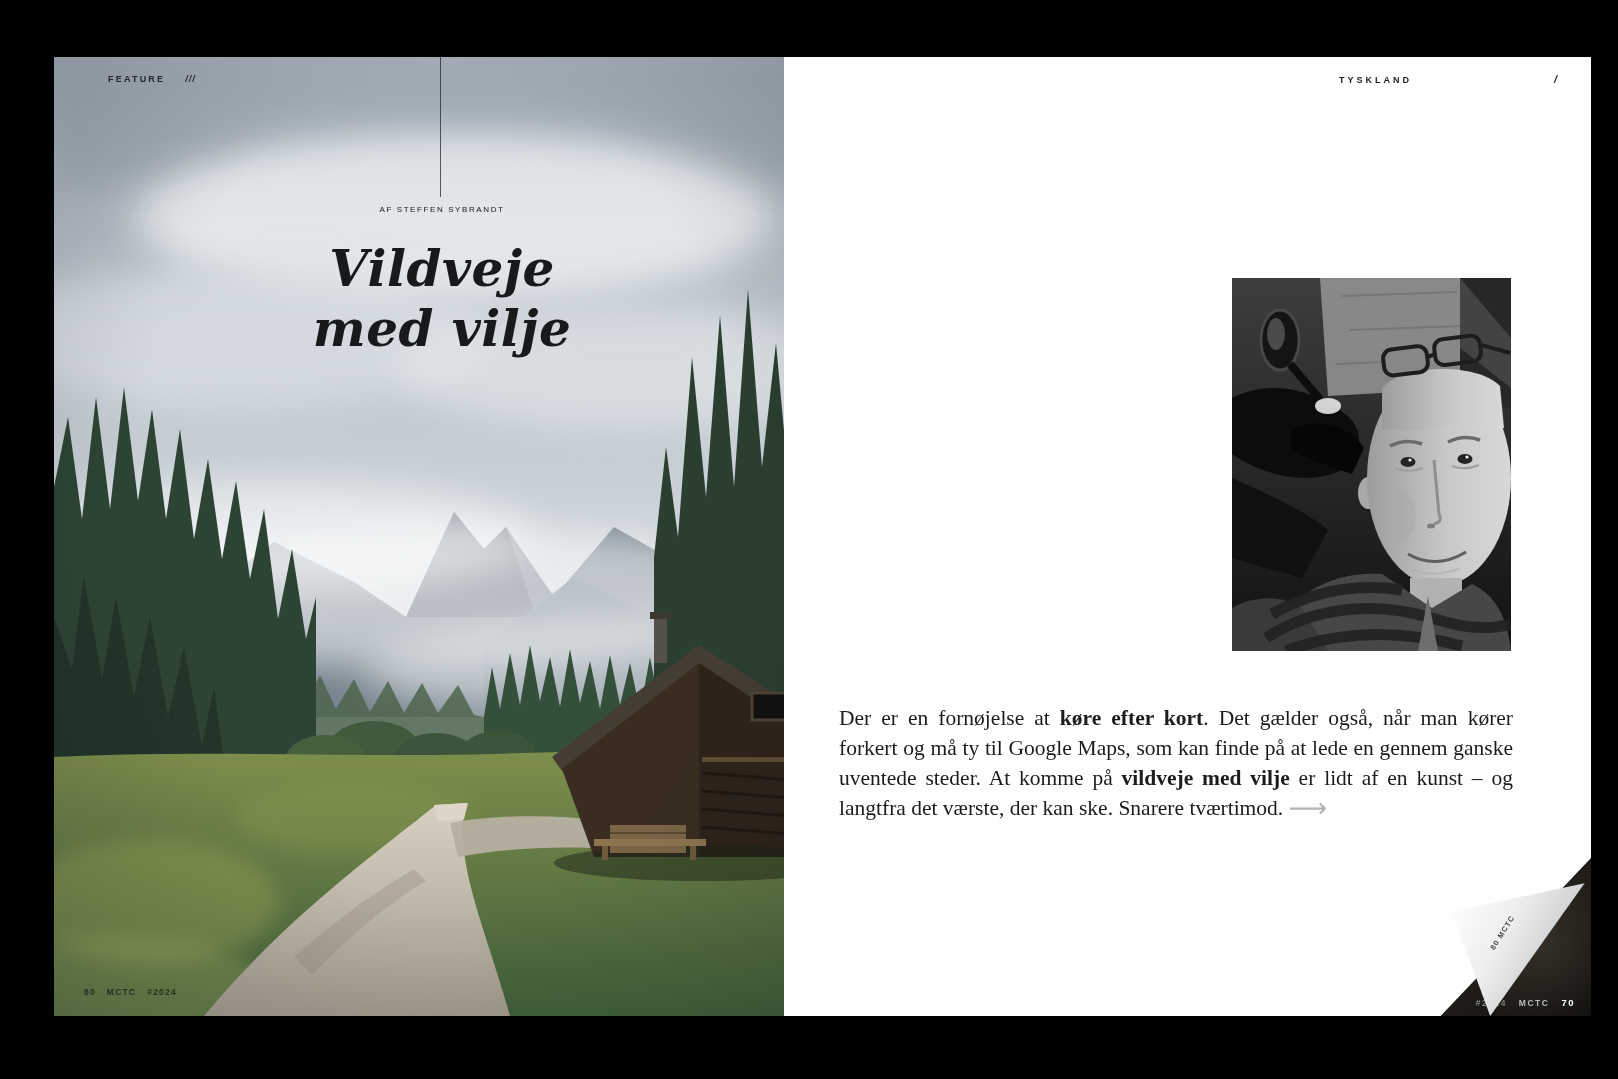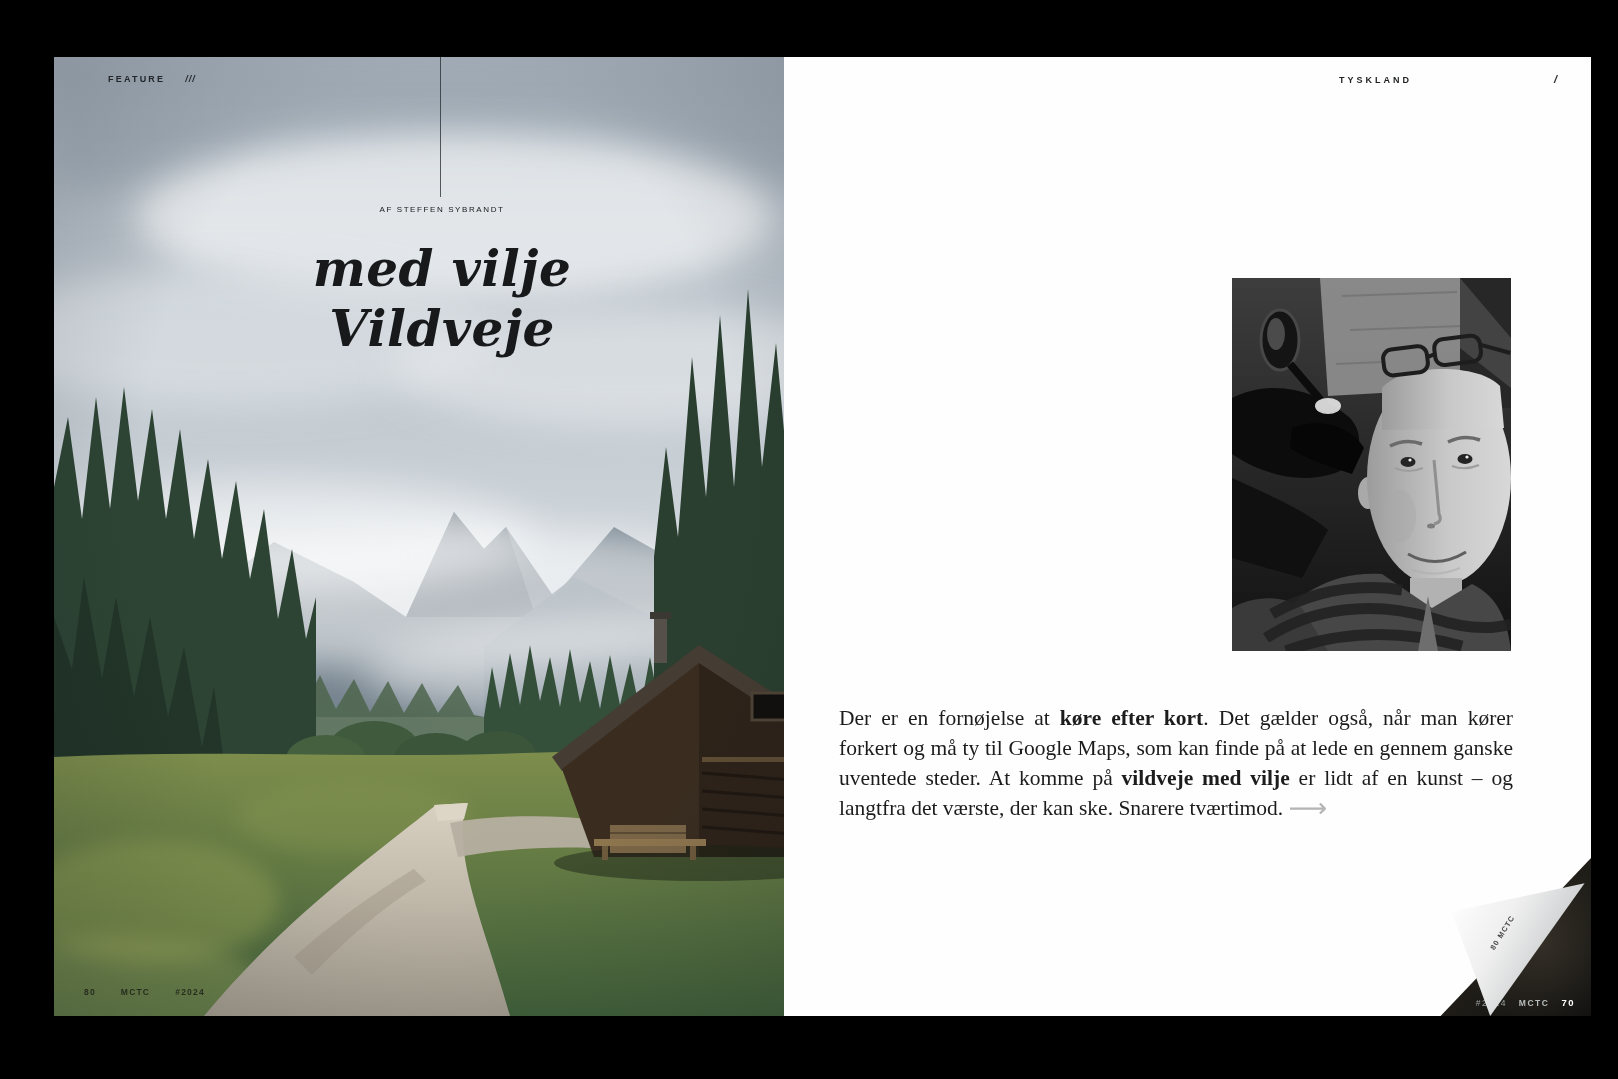--- a/index.html
+++ b/index.html
@@ -19,21 +19,21 @@
   .vrule { position:absolute; left:386px; top:0; width:1px; height:140px; background:rgba(35,40,45,.75); }
 
   .byline { position:absolute; left:0; top:148px; width:776px; text-align:center;
             font-size:8px; font-weight:normal; letter-spacing:1.6px; color:#15181b; }
 
   .title { position:absolute; left:0; top:182px; width:776px; text-align:center;
            font-family:"DejaVu Serif", serif; font-style:italic; font-weight:bold;
            font-size:50px; line-height:60px; color:#17191b; letter-spacing:.5px; }
 
   .footer-left { position:absolute; left:30px; top:930px; font-size:8.5px; font-weight:bold;
-                 letter-spacing:1.2px; color:rgba(22,28,20,.8); display:flex; gap:25px; }
+                 letter-spacing:1.2px; color:rgba(22,28,20,.8); display:flex; gap:11px; }
 
   
   .right-page { position:absolute; left:744px; top:57px; width:807px; height:959px;
                 background:#fefefe; overflow:hidden; }
 
   .section-label { position:absolute; left:555px; top:18px; font-size:9px; font-weight:bold;
                    letter-spacing:3px; color:#1d2022; }
   .section-mark { position:absolute; left:770px; top:16px; font-size:11px; font-style:italic;
                   font-weight:bold; color:#2a2d30; }
 
@@ -168,22 +168,22 @@
     <div class="kicker">
       <span>FEATURE</span>
       <span class="marks">///</span>
     </div>
 
     <div class="vrule"></div>
 
     <div class="byline">AF STEFFEN SYBRANDT</div>
 
     <div class="title">
+      <div>Vildveje</div>
       <div>med vilje</div>
-      <div>Vildveje</div>
     </div>
 
     <div class="footer-left">
       <span>80</span>
       <span>MCTC</span>
       <span>#2024</span>
     </div>
   </div>
 
   <div class="right-page">

